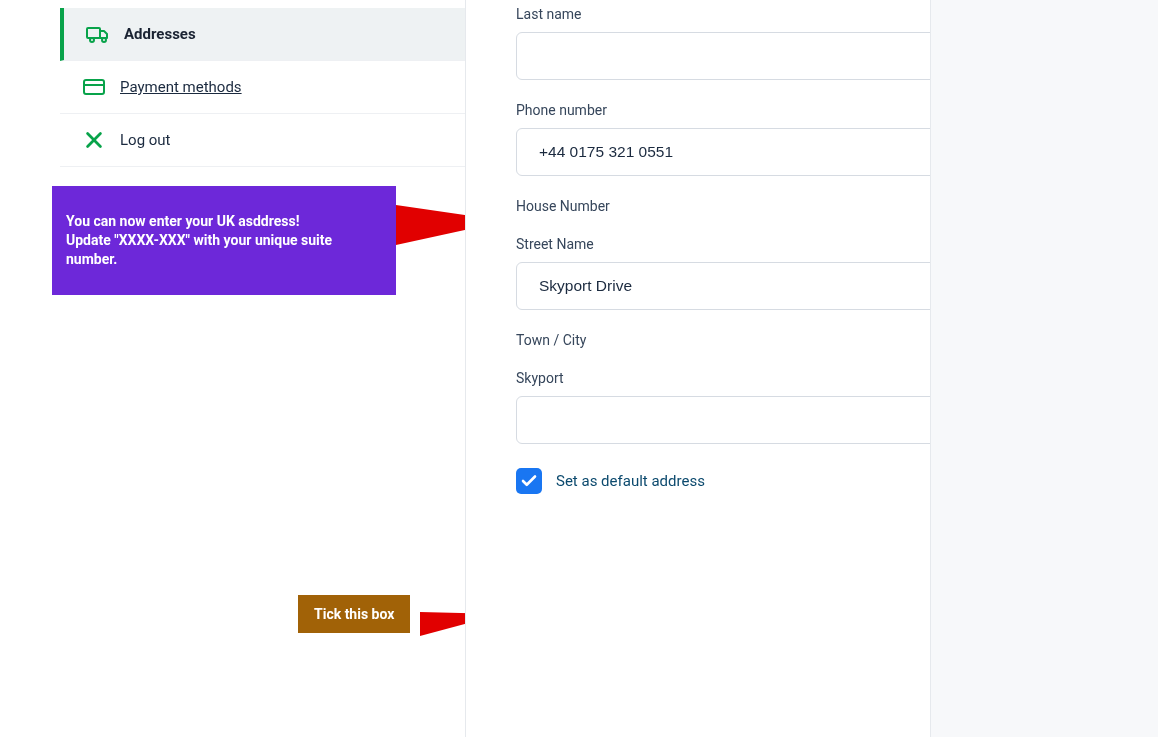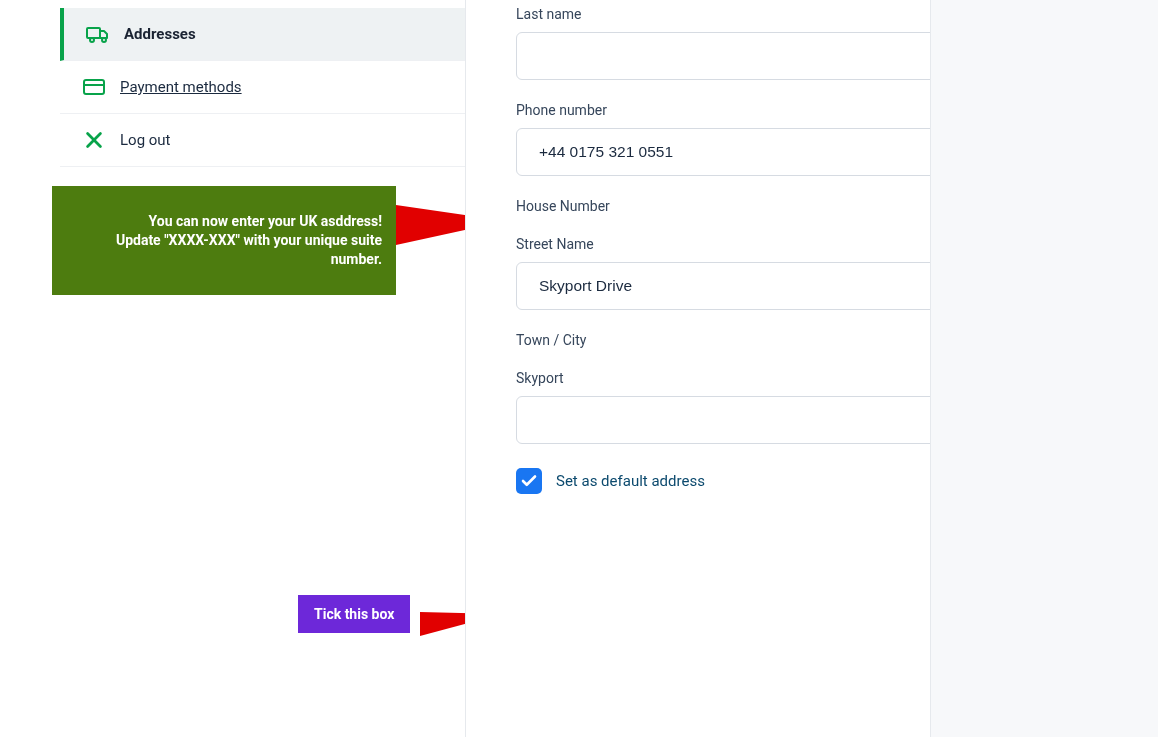--- a/index.html
+++ b/index.html
@@ -9,26 +9,26 @@
     
     .sidebar { width: 465px; background: #fff; padding-top: 8px; position: relative; }
     .sidebar-item { display: flex; align-items: center; gap: 14px; padding: 14px 20px 14px 80px; cursor: pointer; color: #1b2a3f; font-size: 15px; border-bottom: 1px solid #eef0f3; margin-left: 60px; margin-right: 0; }
     .sidebar-item:last-of-type { border-bottom: none; }
     .sidebar-item.active { background: #eef2f3; border-left: 4px solid #08a34a; font-weight: 700; color: #1a2332; }
     .sidebar-item .icon { width: 24px; height: 24px; display: flex; align-items: center; justify-content: center; flex: none; }
     .sidebar-item.active .icon svg { stroke: #08a34a; }
     .sidebar-item .icon svg { stroke: #08a34a; }
 
     
-    .callout-1 { position: absolute; left: 52px; top: 186px; width: 344px; background: #4d7c0f; color: #fff; font-weight: 700; font-size: 14px; text-align: right; padding: 26px 14px; line-height: 1.35; }
+    .callout-1 { position: absolute; left: 52px; top: 186px; width: 344px; background: #6d28d9; color: #fff; font-weight: 700; font-size: 14px; text-align: left; padding: 26px 14px; line-height: 1.35; }
     .callout-1-arrow { position: absolute; left: 396px; top: 205px; width: 0; height: 0; }
     .callout-1-arrow::after { content: ""; position: absolute; left: 0; top: 0; width: 0; height: 0; border-top: 16px solid transparent; border-bottom: 24px solid transparent; border-left: 110px solid #e10000; }
 
     
-    .callout-2 { position: absolute; left: 298px; top: 595px; padding: 11px 16px; background: #6d28d9; color: #fff; font-weight: 700; font-size: 14px; }
+    .callout-2 { position: absolute; left: 298px; top: 595px; padding: 11px 16px; background: #a16207; color: #fff; font-weight: 700; font-size: 14px; }
     .callout-2-arrow { position: absolute; left: 420px; top: 612px; }
     .callout-2-arrow::after { content: ""; position: absolute; left: 0; top: 0; width: 0; height: 0; border-top: 2px solid transparent; border-bottom: 22px solid transparent; border-left: 82px solid #e10000; }
 
     
     .form-area { flex: 1; padding: 0 0 30px 0; background: #fff; border-left: 1px solid #e6e9ed; position: relative; }
     .form-inner { padding: 0 50px 0 50px; max-width: 690px; }
     .fg { margin-bottom: 22px; }
     .fg label { display: block; font-size: 14px; color: #36465b; margin-bottom: 10px; }
     .fg input { width: 100%; border: 1px solid #d6dbe2; border-radius: 6px; padding: 14px 22px; font-size: 15.5px; color: #1b2a3f; outline: none; background: #fff; }
     .cb-row { display: flex; align-items: center; gap: 14px; margin-top: 24px; margin-bottom: 32px; }

